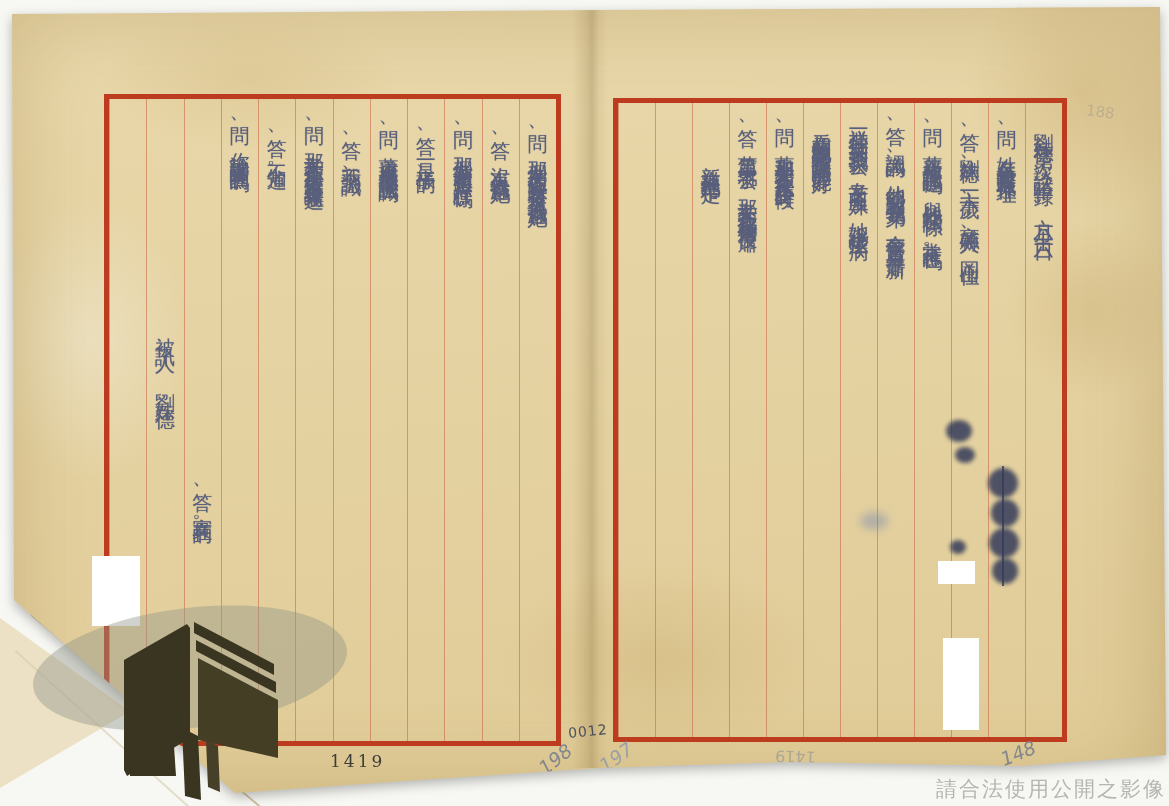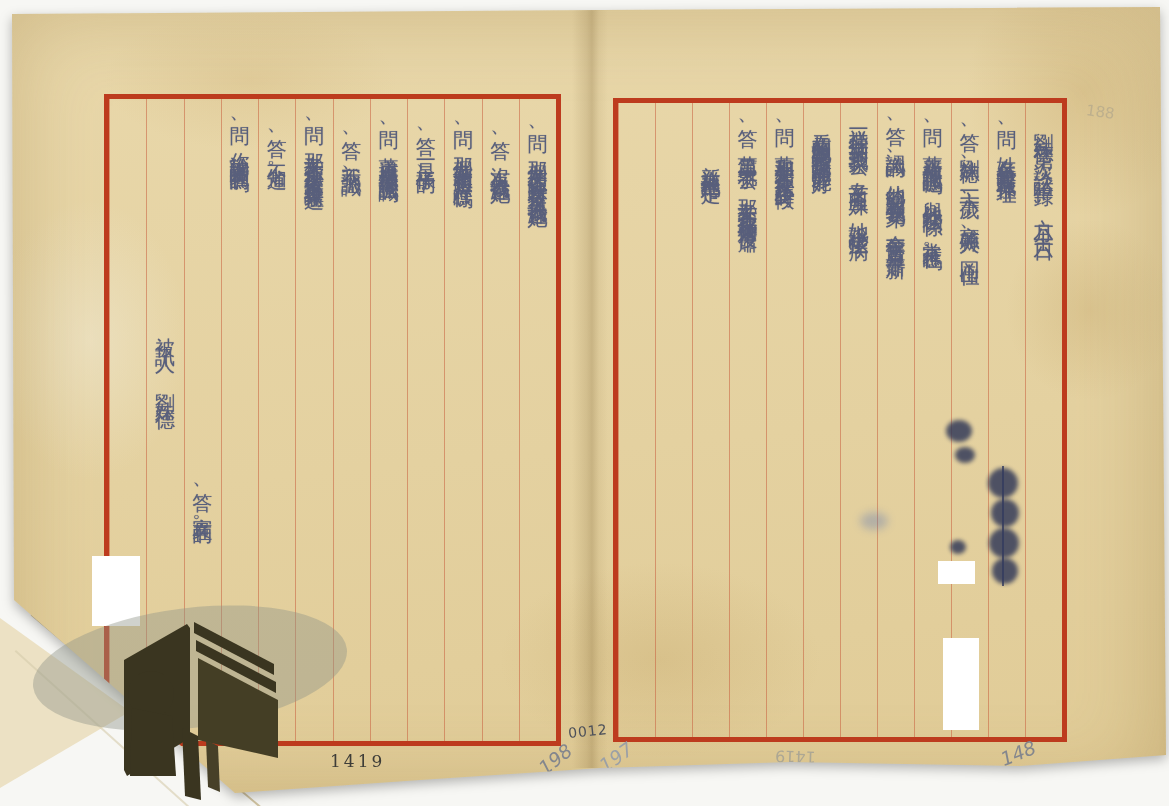--- a/index.html
+++ b/index.html
@@ -253,14 +253,15 @@
       <path d="M170 34 L250 76 L250 87 L170 45 Z"></path>
       <path d="M172 52 L252 94 L252 105 L172 63 Z"></path>
       <path d="M174 70 L254 112 L254 170 L174 152 Z" fill="#443e25"></path>
       <circle cx="127" cy="106" r="23"></circle>
       <path d="M108 120 L148 128 L152 188 L106 188 Z"></path>
       <path d="M158 140 L174 148 L177 212 L161 208 Z"></path>
       <path d="M182 152 L194 158 L196 204 L184 199 Z" fill="#474028"></path>
     </g>
   </svg>
 
+  <div class="watermark">請合法使用公開之影像</div>
 
 </div>
 
 </body></html>

